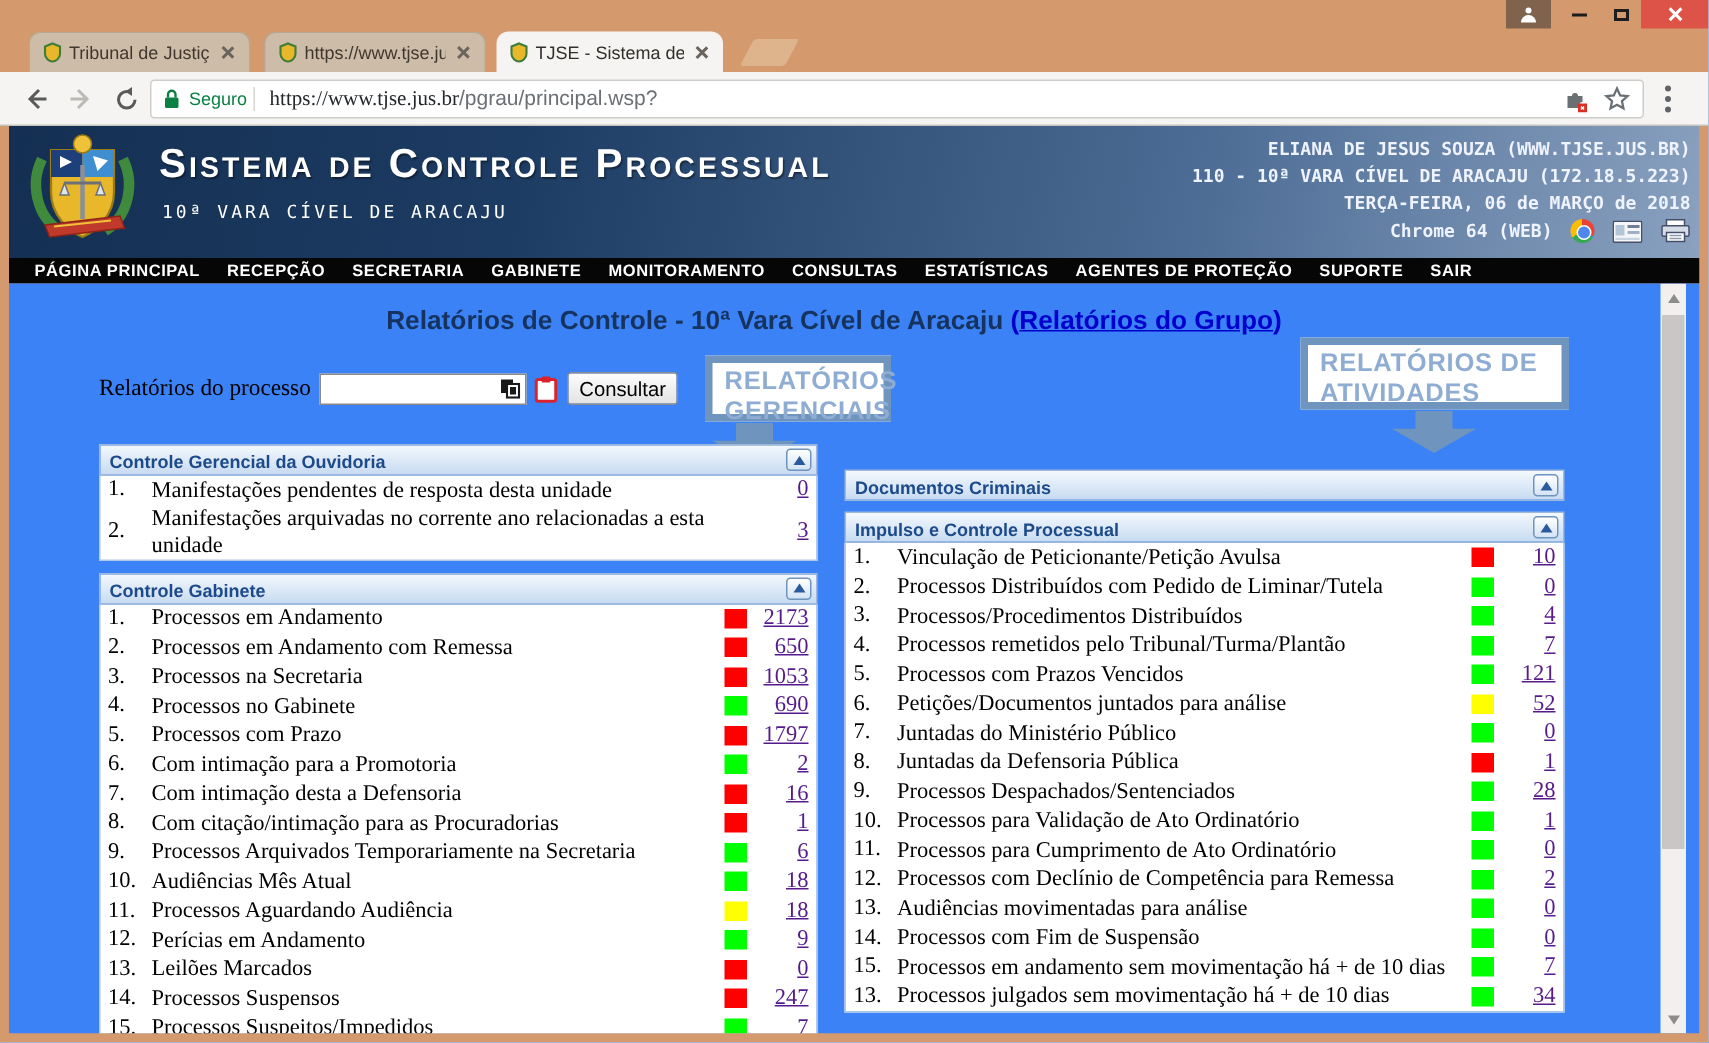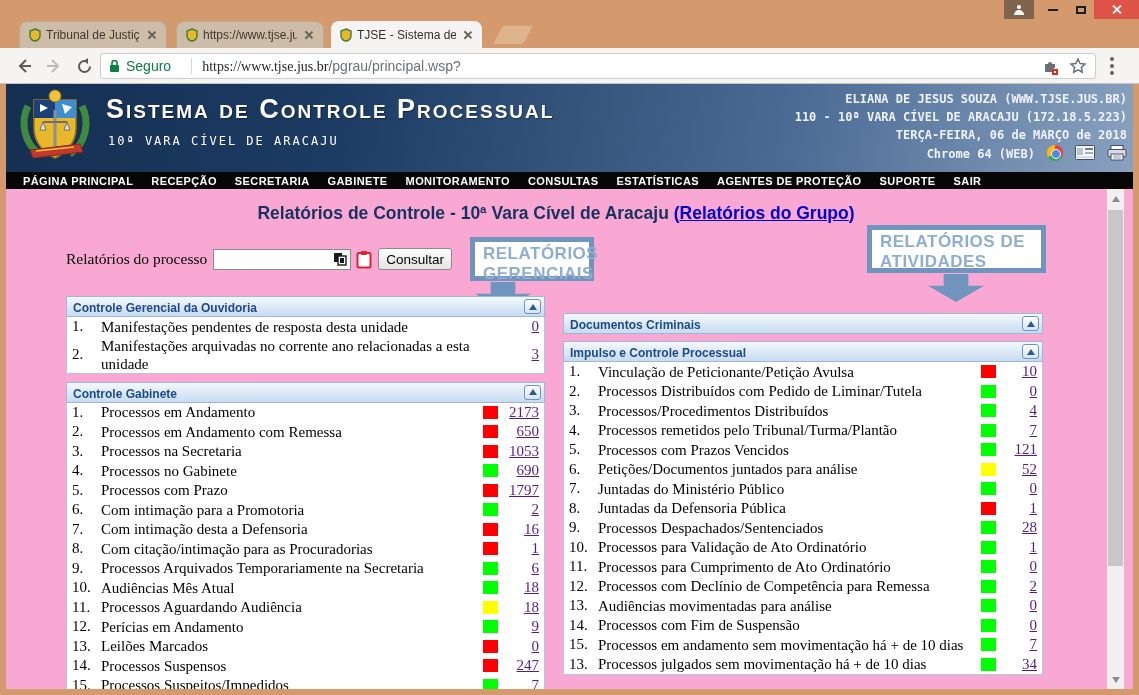--- a/index.html
+++ b/index.html
@@ -29,50 +29,50 @@
   .tab.active { background:#f5f4f2; color:#33302c; z-index:2; }
   .tab-title { flex:1; white-space:nowrap; overflow:hidden; margin:0 4px; }
   .tab-close { width:16px; height:16px; position:relative; flex:0 0 16px; }
   .tab-close::before,.tab-close::after { content:""; position:absolute; left:7px; top:3px; width:1.6px; height:10px; background:#6a645c; }
   .tab-close::before { transform:rotate(45deg); } .tab-close::after { transform:rotate(-45deg); }
   .newtab { position:absolute; left:498px; top:6px; width:30px; height:18px; background:#ddb48c; transform:skewX(-28deg); border-radius:2px; }
 
   .toolbar { position:absolute; left:0; top:48px; width:1139px; height:36px; background:#f5f4f2; border-bottom:1px solid #c7c4c0; }
   .navicon { position:absolute; top:6px; width:24px; height:24px; display:flex; align-items:center; justify-content:center; }
   .omnibox { position:absolute; left:100px; top:5px; width:996px; height:26px; background:#fff; border:1px solid #cfcdca; border-radius:3px; display:flex; align-items:center; padding:0 8px; }
-  .secure { color:#0b8043; font-size:14px; margin:0 20px 0 6px; }
+  .secure { color:#0b8043; font-size:12px; margin:0 4px 0 6px; }
   .url-sep { width:1px; height:16px; background:#d8d6d3; margin-right:10px; }
   .url { font-size:14px; white-space:nowrap; overflow:hidden; flex:1; }
   .url .host { color:#24282c;font-family:Liberation Serif, serif; } .url .path { color:#6b7075; }
   .omni-right { display:flex; align-items:center; gap:10px; }
   .dots { position:absolute; left:1110px; top:9px; width:4px; height:18px; display:flex; flex-direction:column; justify-content:space-between; }
   .dots b { width:4px; height:4px; border-radius:50%; background:#5f6368; }
 
   
   .frame-l { position:absolute; left:0; top:84px; width:6px; height:611px; background:#d49a6e; z-index:5;}
   .frame-r { position:absolute; left:1133px; top:84px; width:6px; height:611px; background:#d49a6e; z-index:5;}
   .frame-b { position:absolute; left:0; top:689px; width:1139px; height:6px; background:#d49a6e; z-index:5;}
 
   
   .site-header { position:absolute; left:6px; top:84px; width:1127px; height:88px;
     background:linear-gradient(100deg,#142f52 0%,#1d3c63 30%,#4c6c95 70%,#8aa1bf 100%); }
   .brand-logo { position:absolute; left:10px; top:4px; width:78px; height:80px; }
   .brand-title { position:absolute; left:100px; top:10px; color:#fff; font-weight:bold; font-size:27px; font-variant:small-caps; letter-spacing:2px; font-family:"Liberation Sans",sans-serif; text-shadow:1px 1px 1px rgba(0,0,0,.4); }
   .brand-sub { position:absolute; left:102px; top:50px; color:#fff; font-family:"DejaVu Sans Mono",monospace; font-weight:normal; font-size:12px; letter-spacing:2px; }
   .hdr-info { position:absolute; right:6px; top:6px; text-align:right; color:#eef3ff; font-family:"DejaVu Sans Mono",monospace; font-weight:bold; font-size:12px; line-height:18px; }
-  .hdr-line4 { display:flex; justify-content:flex-end; gap:12px; margin-top:1px; }
+  .hdr-line4 { display:flex; justify-content:flex-end; align-items:center; gap:12px; margin-top:1px; }
   .chrome-ball { width:16px; height:16px; border-radius:50%; background:conic-gradient(#ea4335 0 33%, #4285f4 0 34%, #34a853 34% 66%, #fbbc05 66% 100%); position:relative; }
   .chrome-ball::after { content:""; position:absolute; left:4px; top:4px; width:8px; height:8px; border-radius:50%; background:#4f87ec; border:1.5px solid #fff; }
 
   
   .menubar { position:absolute; left:6px; top:172px; width:1127px; height:17px; background:#060606; display:flex; align-items:center; padding-left:8px; }
   .menu-item { color:#fff; font-size:11px; font-weight:bold; letter-spacing:.4px; padding:0 9px; white-space:nowrap; }
 
   
-  .page { position:absolute; left:6px; top:189px; width:1127px; height:500px; background:#f9a8d4; overflow:hidden; }
+  .page { position:absolute; left:6px; top:189px; width:1127px; height:500px; background:#3b82f6; overflow:hidden; }
 
   .page-title { position:absolute; left:0; top:14px; width:1100px; text-align:center; font-size:17.5px; font-weight:bold; color:#16335f; }
   .group-link { color:#0000cc; } .group-link u { cursor:pointer; }
 
   .proc-form { position:absolute; left:60px; top:59px; display:flex; align-items:center; }
   .proc-label { font-family:"Liberation Serif",serif; font-size:15.5px; color:#000; margin-right:6px; }
   .proc-input-wrap { position:relative; }
   .proc-input { width:138px; height:21px; border:1px solid #8a8a8a; border-radius:0; padding:1px 22px 1px 3px; font-size:13px; }
   .copy-icon { position:absolute; right:3px; top:3px; }
   .clip-icon { margin:0 6px 0 5px; }

